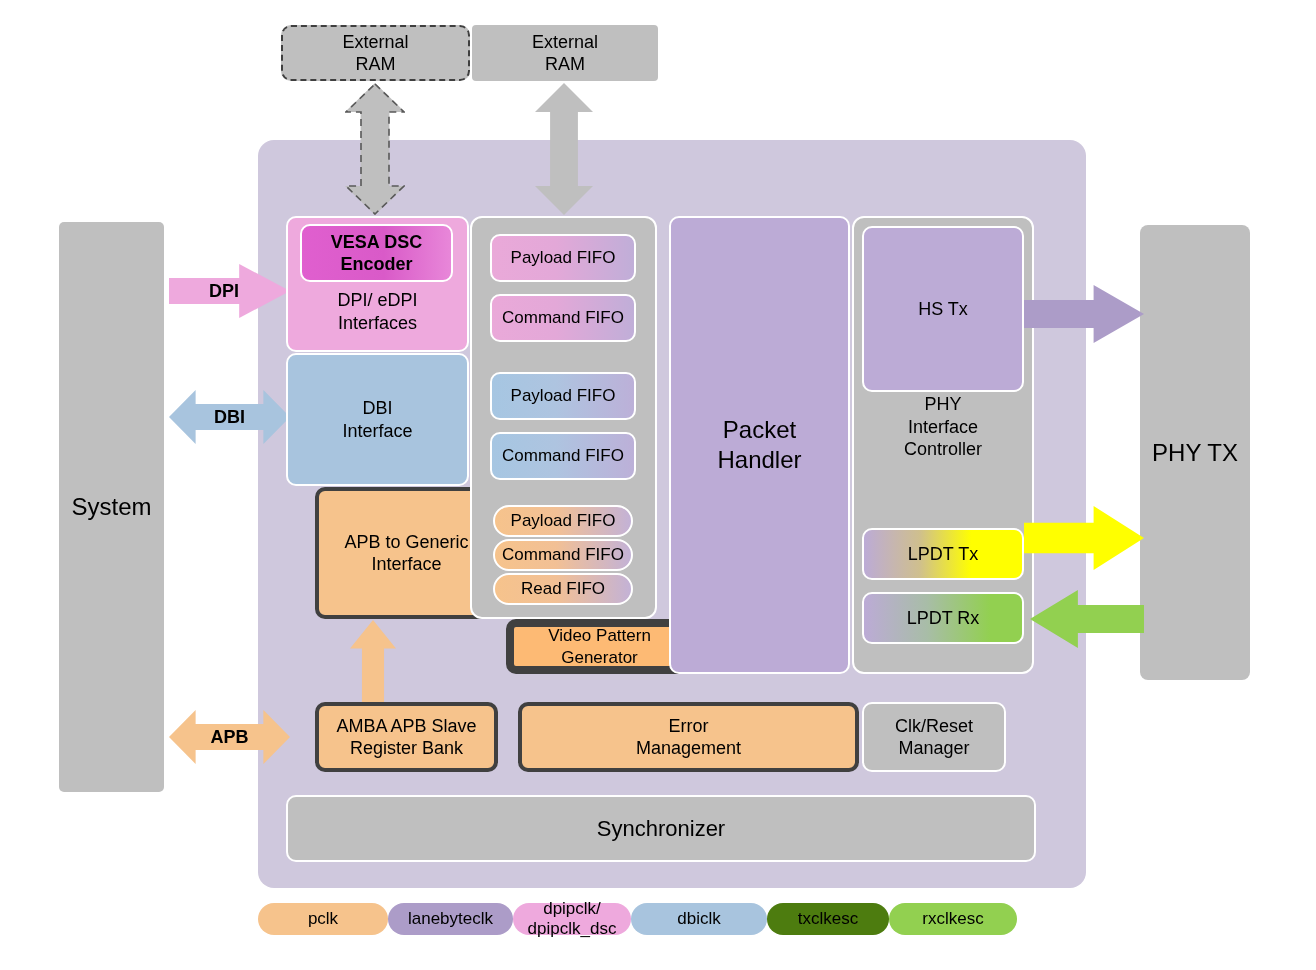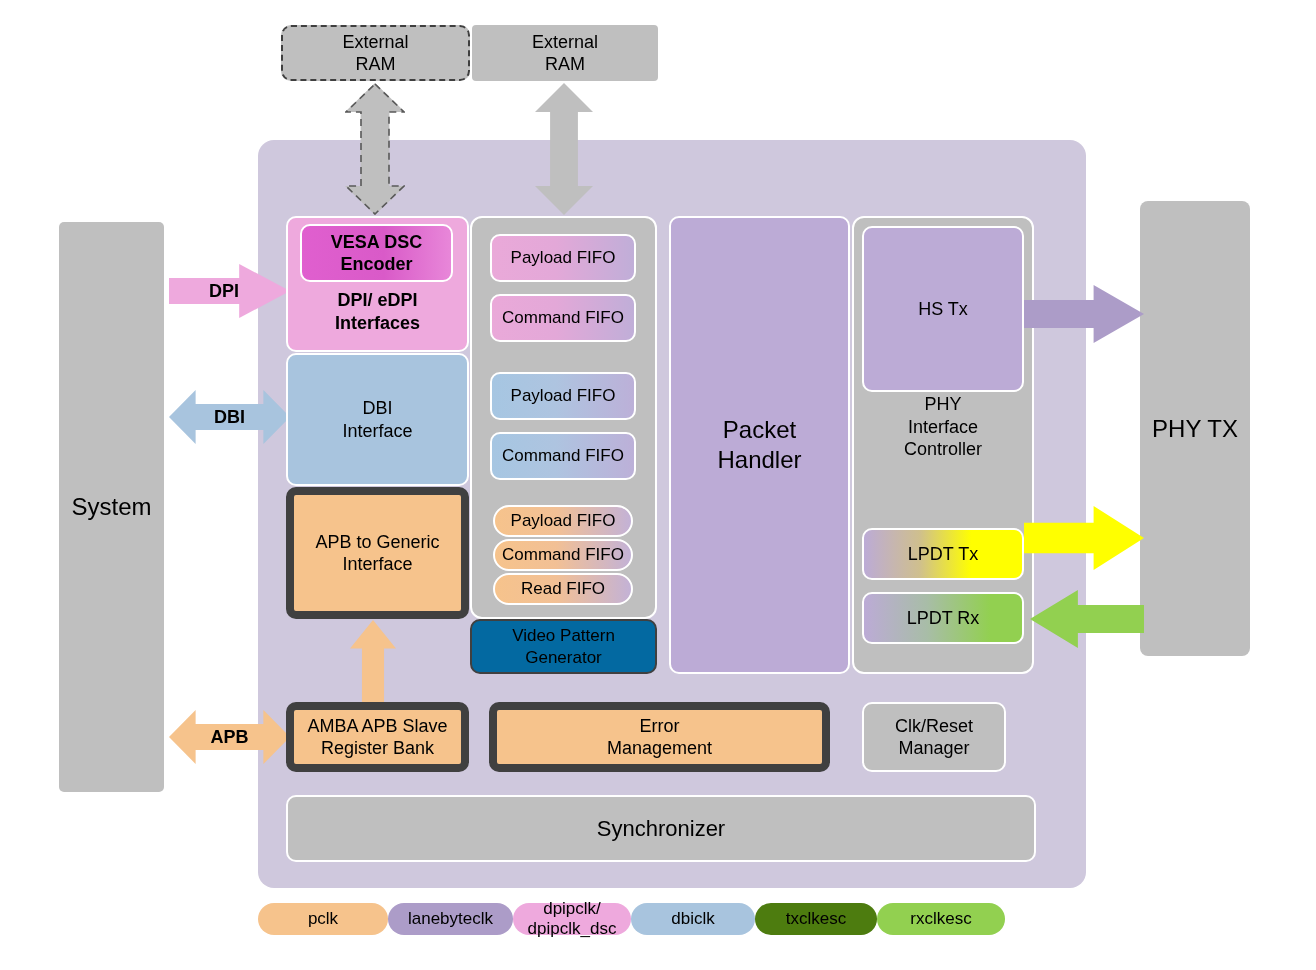--- a/index.html
+++ b/index.html
@@ -24,27 +24,27 @@
     text-align: center;
     line-height: 1.25;
     border-radius: 10px;
   }
   .lbl { white-space: pre-line; }
 
   
   .gray      { background: #bfbfbf; border: 2px solid #ffffff; }
   .gray-dash { background: #bfbfbf; border: 2px dashed #3f3f3f; }
   .gray-plain{ background: #bfbfbf; }
-  .orange    { background: #f6c38c; border: 8px solid #404040; }
+  .orange    { background: #f6c38c; border: 4px solid #404040; margin-left: 29px; }
   .blue      { background: #a8c4de; border: 2px solid #ffffff; }
-  .pink      { background: #eea9dd; border: 2px solid #ffffff; font-weight: bold; }
+  .pink      { background: #eea9dd; border: 2px solid #ffffff; }
   .magenta   { background: linear-gradient(90deg,#e05fcf 0%,#d95ac8 55%,#e887d9 100%);
                border: 2px solid #ffffff; font-weight: bold; }
   .purple    { background: #bcabd6; border: 2px solid #ffffff; }
-  .purple-dk { background: #0369a1; border: 2px solid #404040; }
+  .purple-dk { background: #fdba74; border: 8px solid #404040; margin-left: 36px; }
 
   
   .fifo-pink   { background: linear-gradient(90deg,#eaa9d9 0%,#e3a8d8 45%,#c0aed8 100%);
                  border: 2px solid #ffffff; }
   .fifo-blue   { background: linear-gradient(90deg,#a6c6e2 0%,#aec4e0 45%,#bcb0d8 100%);
                  border: 2px solid #ffffff; }
   .fifo-orange { background: linear-gradient(90deg,#f6c38c 0%,#f2c095 45%,#c3b2d6 100%);
                  border: 2px solid #ffffff; }
   .lpdt-tx     { background: linear-gradient(90deg,#bcabd6 0%,#cfbf8e 35%,#ffff00 68%,#ffff00 100%);
                  border: 2px solid #ffffff; }
@@ -89,21 +89,21 @@
     align-items: center;
     justify-content: center;
     font-size: 17px;
     white-space: pre-line;
     line-height: 1.15;
     text-align: center;
   }
   .lp-orange { background: #f6c38c; }
   .lp-purple { background: #ac9cc8; }
   .lp-pink   { background: #eea9dd; }
-  .lp-blue   { background: #a8c4de; }
+  .lp-blue   { background: #a8c4de; padding-left: 12px; }
   .lp-yellow { background: #4d7c0f; }
   .lp-green  { background: #92d050; }
   .legend-pill > span { position: absolute; left: 50%; transform: translateX(-50%); width: max-content; }
 </style>
 </head>
 <body>
 
 <div id="chip-container"></div>
 
 <div class="box gray-dash" style="left:281px; top:25px; width:189px; height:56px; font-size:18px;">
@@ -122,21 +122,21 @@
     <polygon points="30,1 59,29 44,29 44,103 59,103 30,131 1,103 16,103 16,29 1,29" fill="none" stroke="#595959" stroke-width="1.6" stroke-dasharray="7,5"></polygon>
   </svg>
 </div>
 
 <div class="arrow arr-gray ar-ud arr-outline" style="left:535px; top:83px; width:58px; height:132px;"></div>
 
 <div class="box gray-plain" style="left:59px; top:222px; width:105px; height:570px; font-size:24px; border-radius:5px;">
   <span class="lbl">System</span>
 </div>
 
-<div class="box gray-plain" style="left:1140px; top:201px; width:110px; height:455px; font-size:24px; border-radius:8px;">
+<div class="box gray-plain" style="left:1140px; top:225px; width:110px; height:455px; font-size:24px; border-radius:8px;">
   <span class="lbl">PHY TX</span>
 </div>
 
 <div class="arrow arr-pink ar-right arr-outline" style="left:169px; top:264px; width:121px; height:54px;"></div>
 <div class="box" style="left:169px; top:264px; width:110px; height:54px; font-size:18px; font-weight:bold;">
   <span class="lbl">DPI</span>
 </div>
 
 <div class="arrow arr-blue ar-lr arr-outline" style="left:169px; top:390px; width:121px; height:54px;"></div>
 <div class="box" style="left:169px; top:390px; width:121px; height:54px; font-size:18px; font-weight:bold;">

